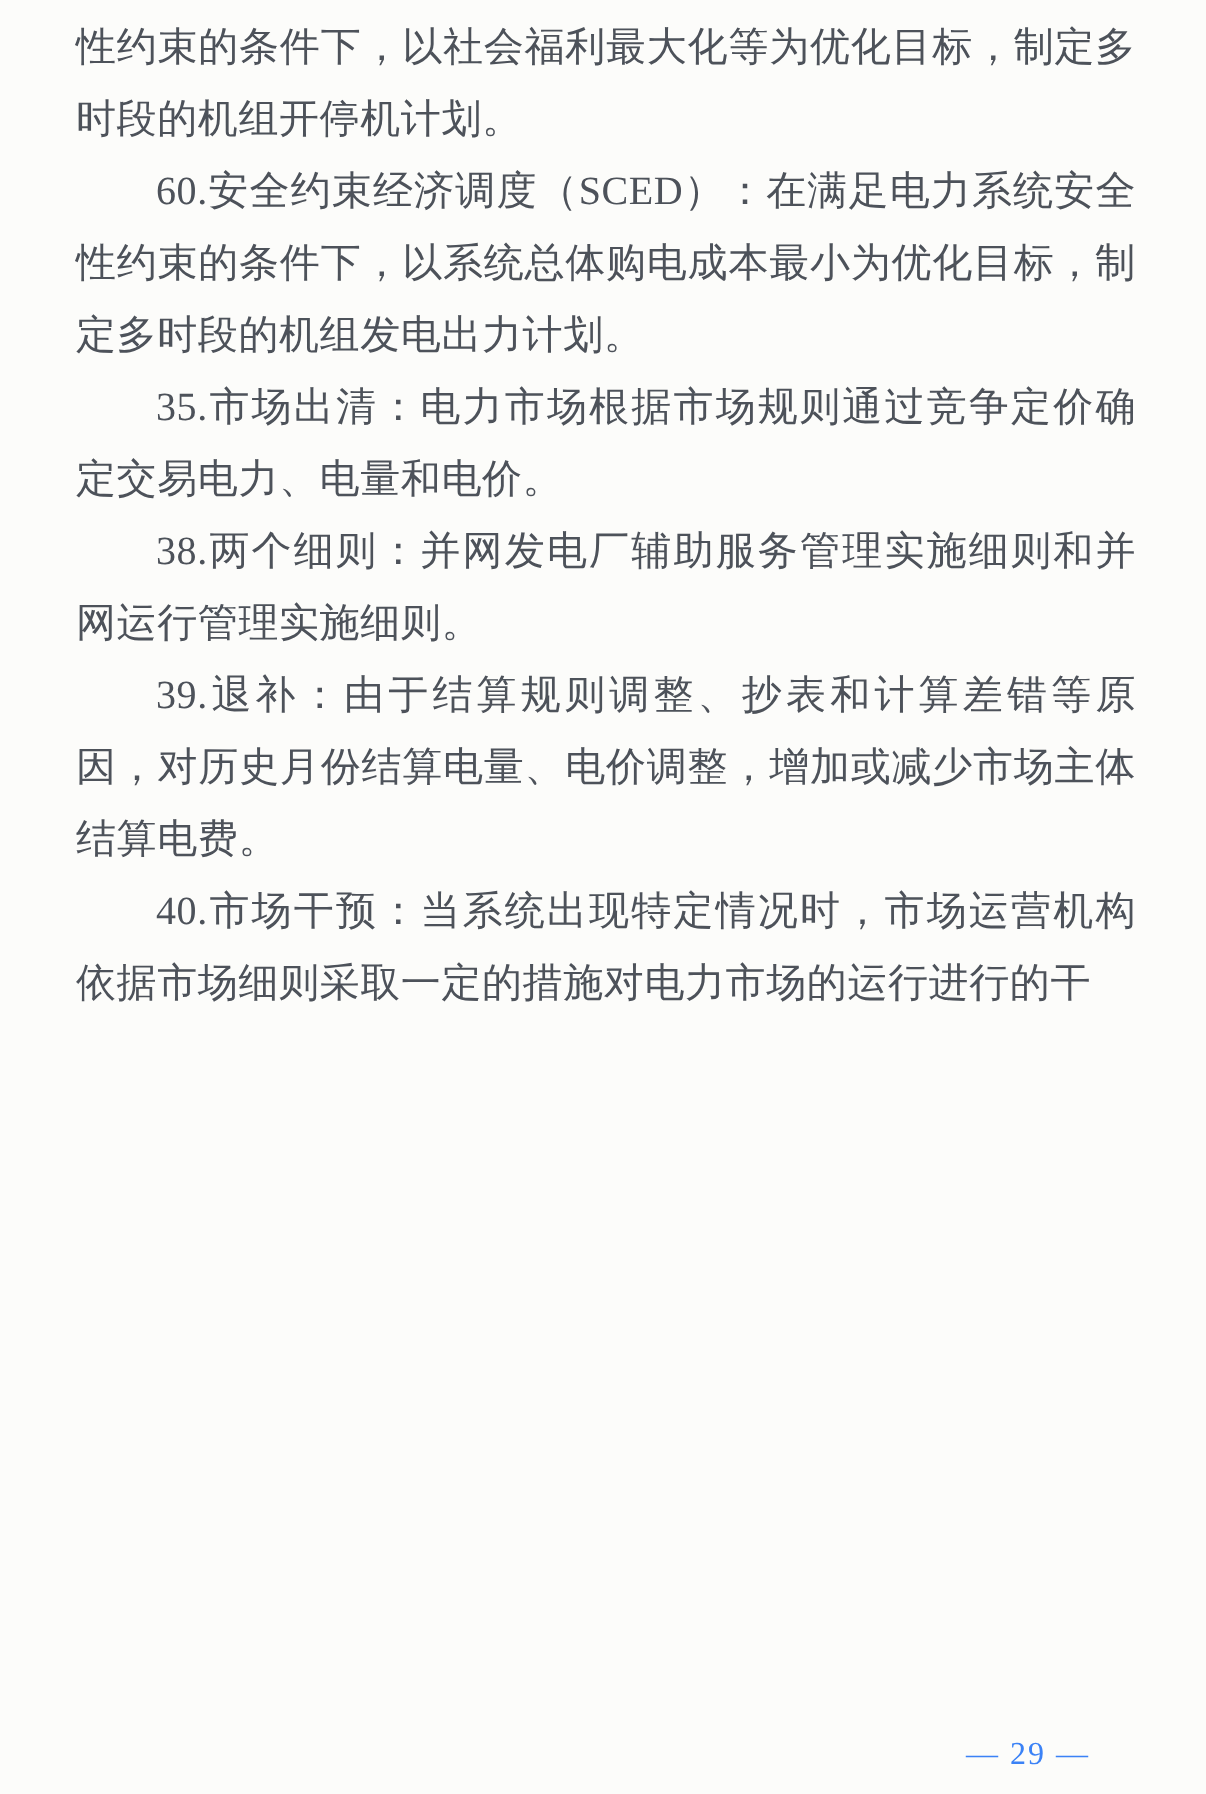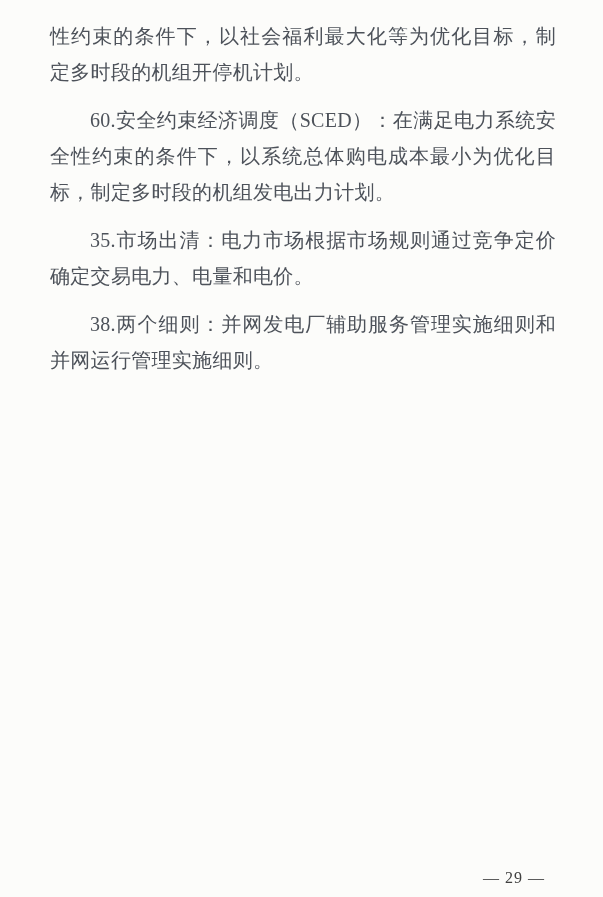--- a/index.html
+++ b/index.html
@@ -20,48 +20,50 @@
     background: #fcfcfa;
     overflow: hidden;
   }
   .text-block {
     position: absolute;
     top: 6px;
     left: 38px;
     width: 530px;
   }
   .para {
-    margin: 12px;
+    margin: 0;
     font-size: 20px;
     line-height: 36px;
     color: #4d525a;
     text-align: justify;
     text-justify: inter-ideograph;
     word-break: break-all;
     letter-spacing: 0.3px;
   }
   .para.indent {
     text-indent: 2em;
   }
   .page-footer {
     position: absolute;
     right: 58px;
     bottom: 10px;
     font-size: 16px;
     letter-spacing: 1px;
-    color: #404040;
+    color: #3b82f6;
   }
 </style>
 </head>
 <body>
 
 <div class="page">
   <div class="text-block">
     <p class="para">性约束的条件下，以社会福利最大化等为优化目标，制定多时段的机组开停机计划。</p>
     <p class="para indent">60.安全约束经济调度（SCED）：在满足电力系统安全性约束的条件下，以系统总体购电成本最小为优化目标，制定多时段的机组发电出力计划。</p>
     <p class="para indent">35.市场出清：电力市场根据市场规则通过竞争定价确定交易电力、电量和电价。</p>
     <p class="para indent">38.两个细则：并网发电厂辅助服务管理实施细则和并网运行管理实施细则。</p>
+    <p class="para indent">39.退补：由于结算规则调整、抄表和计算差错等原因，对历史月份结算电量、电价调整，增加或减少市场主体结算电费。</p>
+    <p class="para indent">40.市场干预：当系统出现特定情况时，市场运营机构依据市场细则采取一定的措施对电力市场的运行进行的干</p>
   </div>
 
   <div class="page-footer">
     <span>— 29 —</span>
   </div>
 </div>
 
 </body></html>

